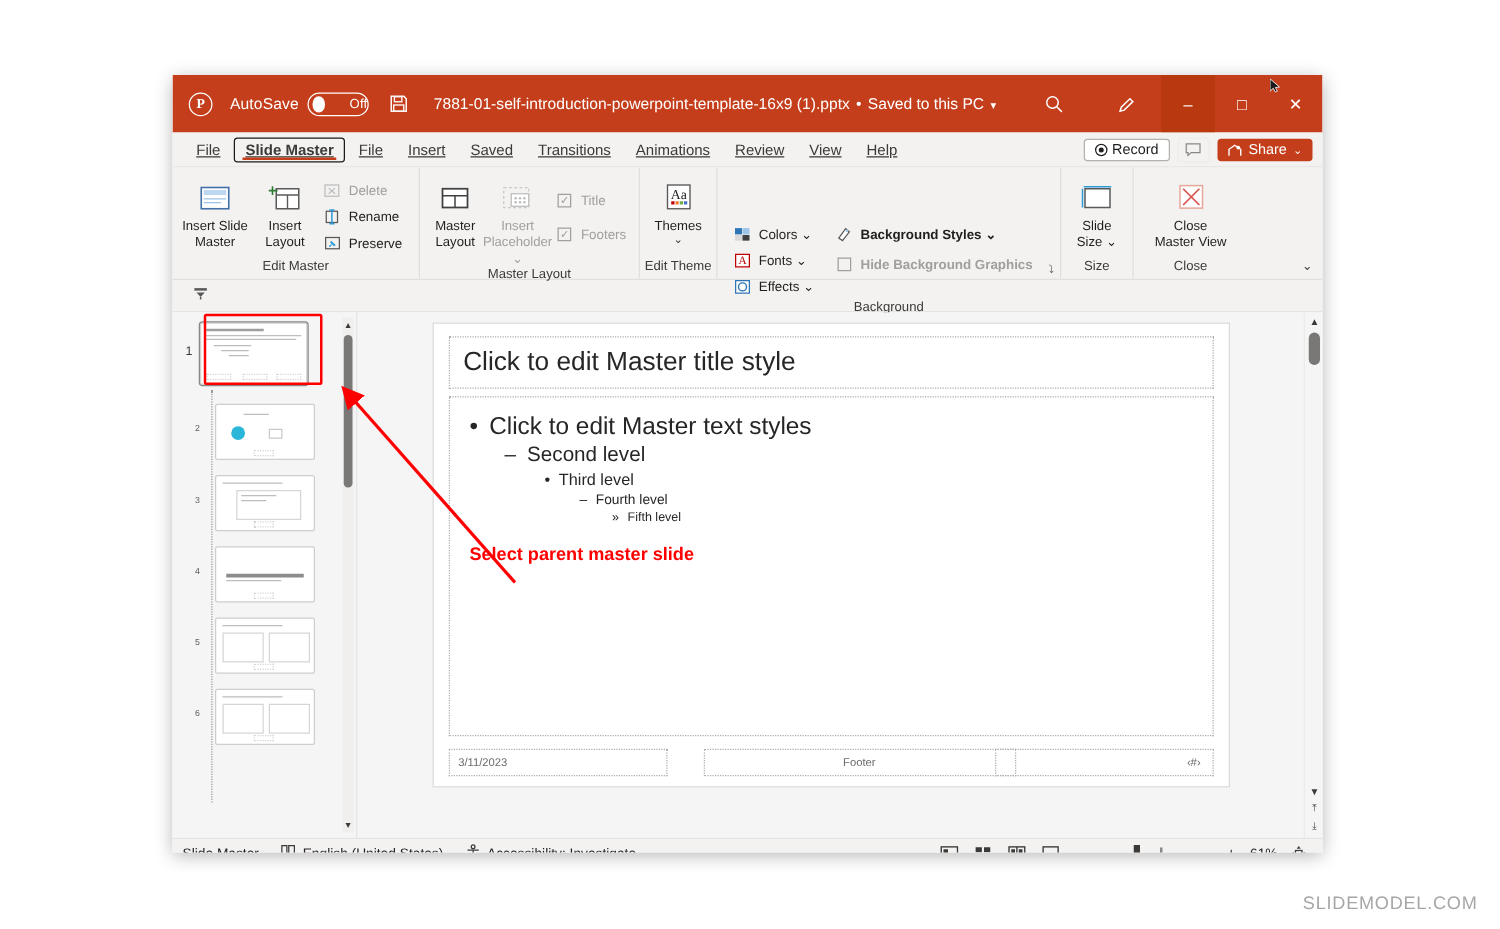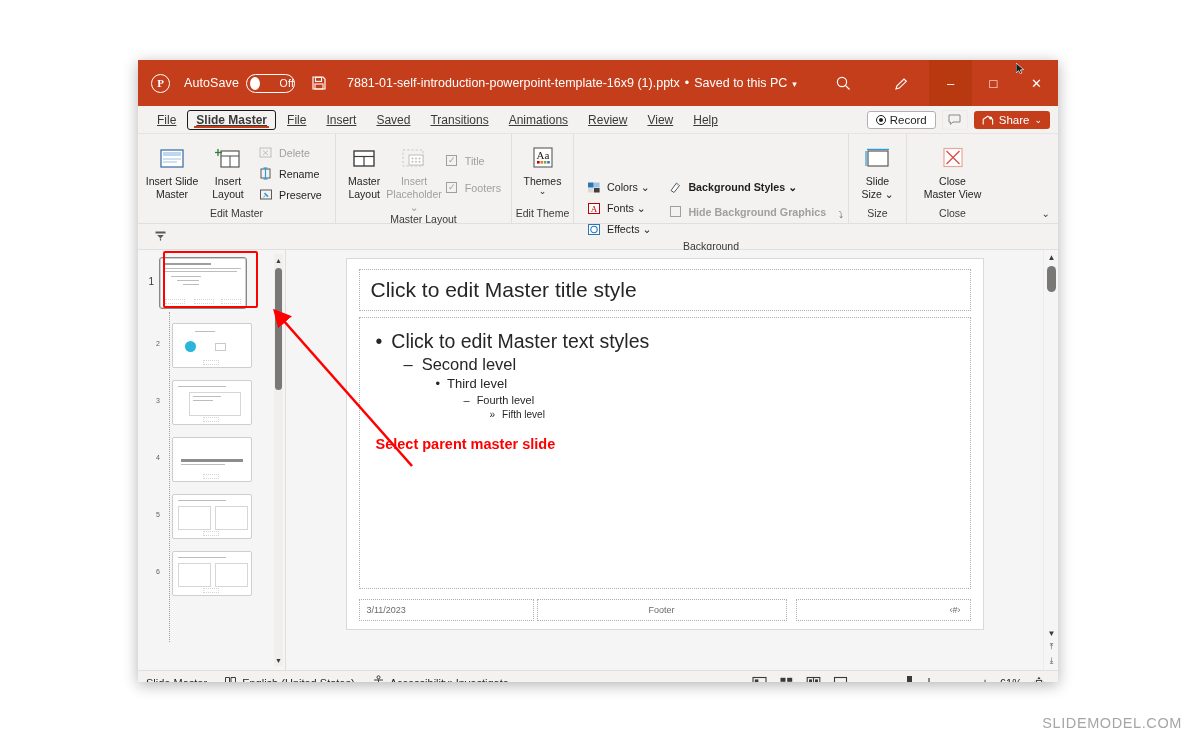--- a/index.html
+++ b/index.html
@@ -249,21 +249,21 @@
   .annot-red {
     margin-top: 16px; margin-left: 2px;
     color: #FF0000; font-size: 14.5px; font-weight: bold;
   }
   .ph-foot {
     bottom: 8px; height: 22px;
     display: flex; align-items: center;
     font-size: 9px; color: #6B6B6B;
   }
   .ph-date { left: 12px; width: 175px; padding-left: 7px; }
-  .ph-footer { left: 190px; width: 250px; justify-content: center; }
+  .ph-footer { left: 216px; width: 250px; justify-content: center; }
   .ph-num { right: 12px; width: 175px; justify-content: flex-end; padding-right: 9px; }
 
   
   .edscroll {
     width: 15px; background: #F5F5F5; position: relative;
     border-left: 1px solid #EDEBE9;
   }
   .ed-thumb {
     position: absolute; left: 3px; width: 9px; top: 16px; height: 26px;
     background: #7A7876; border-radius: 5px;

